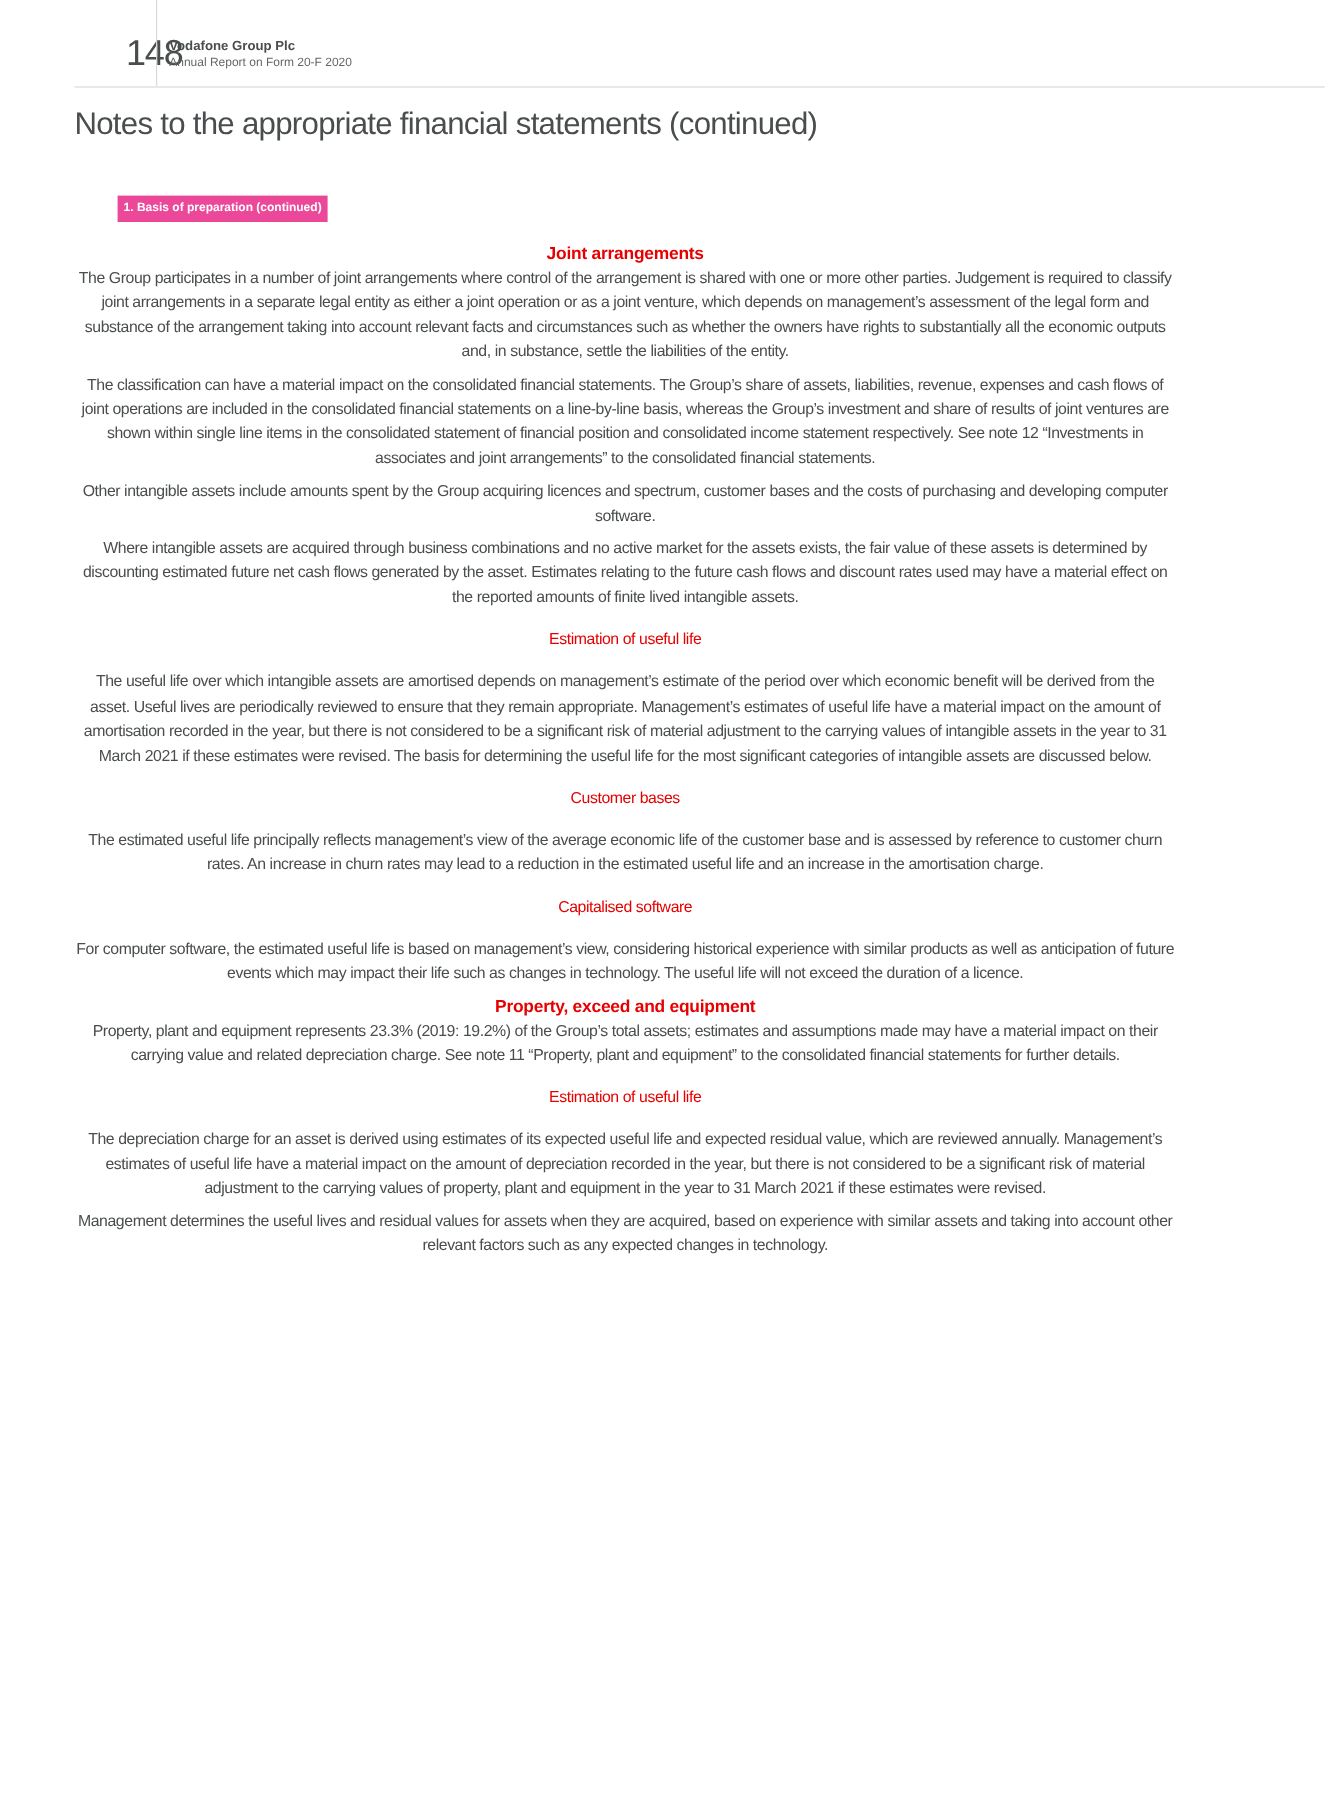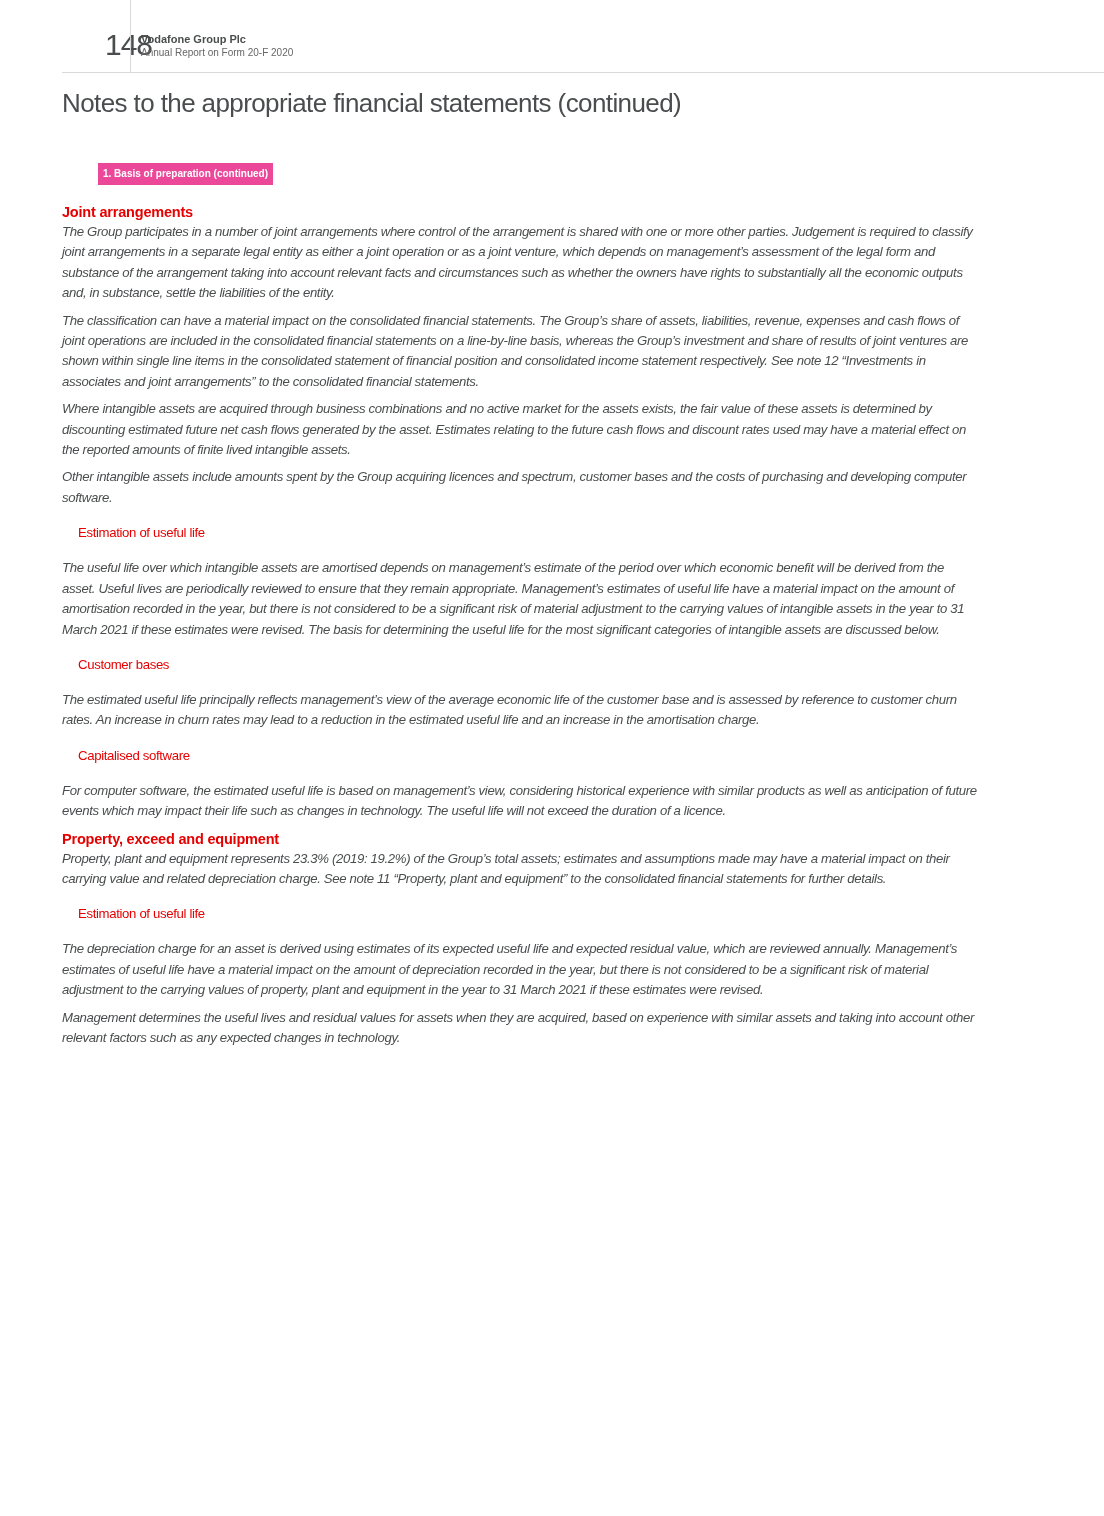--- a/index.html
+++ b/index.html
@@ -38,22 +38,22 @@
     font-size: 13.2px; line-height: 20.4px; color: #4a4d4e; letter-spacing: -0.35px;
   }
   .h2 {
     color: #e60000; font-weight: bold; font-size: 14.5px; line-height: 20px;
     margin: 0; letter-spacing: -0.2px;
   }
   .h3 {
     color: #e60000; font-weight: normal; font-size: 13.2px; line-height: 18px;
     margin: 16px; letter-spacing: -0.35px;
   }
-  p { margin: 0 0 7px 0; font-style: italic; }
-  .block { margin-bottom: 0; }
+  p { margin: 0 0 7px 0; }
+  .block { margin-bottom: 0; text-align: center; }
 </style>
 </head>
 <body>
 
 <div class="header">
   <div class="page-number">148</div>
   <div class="header-vline"></div>
   <div class="company">Vodafone Group Plc</div>
   <div class="report">Annual Report on Form 20-F 2020</div>
   <div class="header-hline"></div>
@@ -65,22 +65,22 @@
 
 <div class="content">
 
   <div class="block">
     <div class="h2">Joint arrangements</div>
     <p>The Group participates in a number of joint arrangements where control of the arrangement is shared with one or more other parties. Judgement is required to classify joint arrangements in a separate legal entity as either a joint operation or as a joint venture, which depends on management’s assessment of the legal form and substance of the arrangement taking into account relevant facts and circumstances such as whether the owners have rights to substantially all the economic outputs and, in substance, settle the liabilities of the entity.</p>
     <p>The classification can have a material impact on the consolidated financial statements. The Group’s share of assets, liabilities, revenue, expenses and cash flows of joint operations are included in the consolidated financial statements on a line-by-line basis, whereas the Group’s investment and share of results of joint ventures are shown within single line items in the consolidated statement of financial position and consolidated income statement respectively. See note 12 “Investments in associates and joint arrangements” to the consolidated financial statements.</p>
   </div>
 
   <div class="block">
+    <p>Other intangible assets include amounts spent by the Group acquiring licences and spectrum, customer bases and the costs of purchasing and developing computer software.</p>
     <p>Where intangible assets are acquired through business combinations and no active market for the assets exists, the fair value of these assets is determined by discounting estimated future net cash flows generated by the asset. Estimates relating to the future cash flows and discount rates used may have a material effect on the reported amounts of finite lived intangible assets.</p>
-    <p>Other intangible assets include amounts spent by the Group acquiring licences and spectrum, customer bases and the costs of purchasing and developing computer software.</p>
 
     <div class="h3">Estimation of useful life</div>
     <p>The useful life over which intangible assets are amortised depends on management’s estimate of the period over which economic benefit will be derived from the asset. Useful lives are periodically reviewed to ensure that they remain appropriate. Management’s estimates of useful life have a material impact on the amount of amortisation recorded in the year, but there is not considered to be a significant risk of material adjustment to the carrying values of intangible assets in the year to 31 March 2021 if these estimates were revised. The basis for determining the useful life for the most significant categories of intangible assets are discussed below.</p>
 
     <div class="h3">Customer bases</div>
     <p>The estimated useful life principally reflects management’s view of the average economic life of the customer base and is assessed by reference to customer churn rates. An increase in churn rates may lead to a reduction in the estimated useful life and an increase in the amortisation charge.</p>
 
     <div class="h3">Capitalised software</div>
     <p>For computer software, the estimated useful life is based on management’s view, considering historical experience with similar products as well as anticipation of future events which may impact their life such as changes in technology. The useful life will not exceed the duration of a licence.</p>
   </div>

